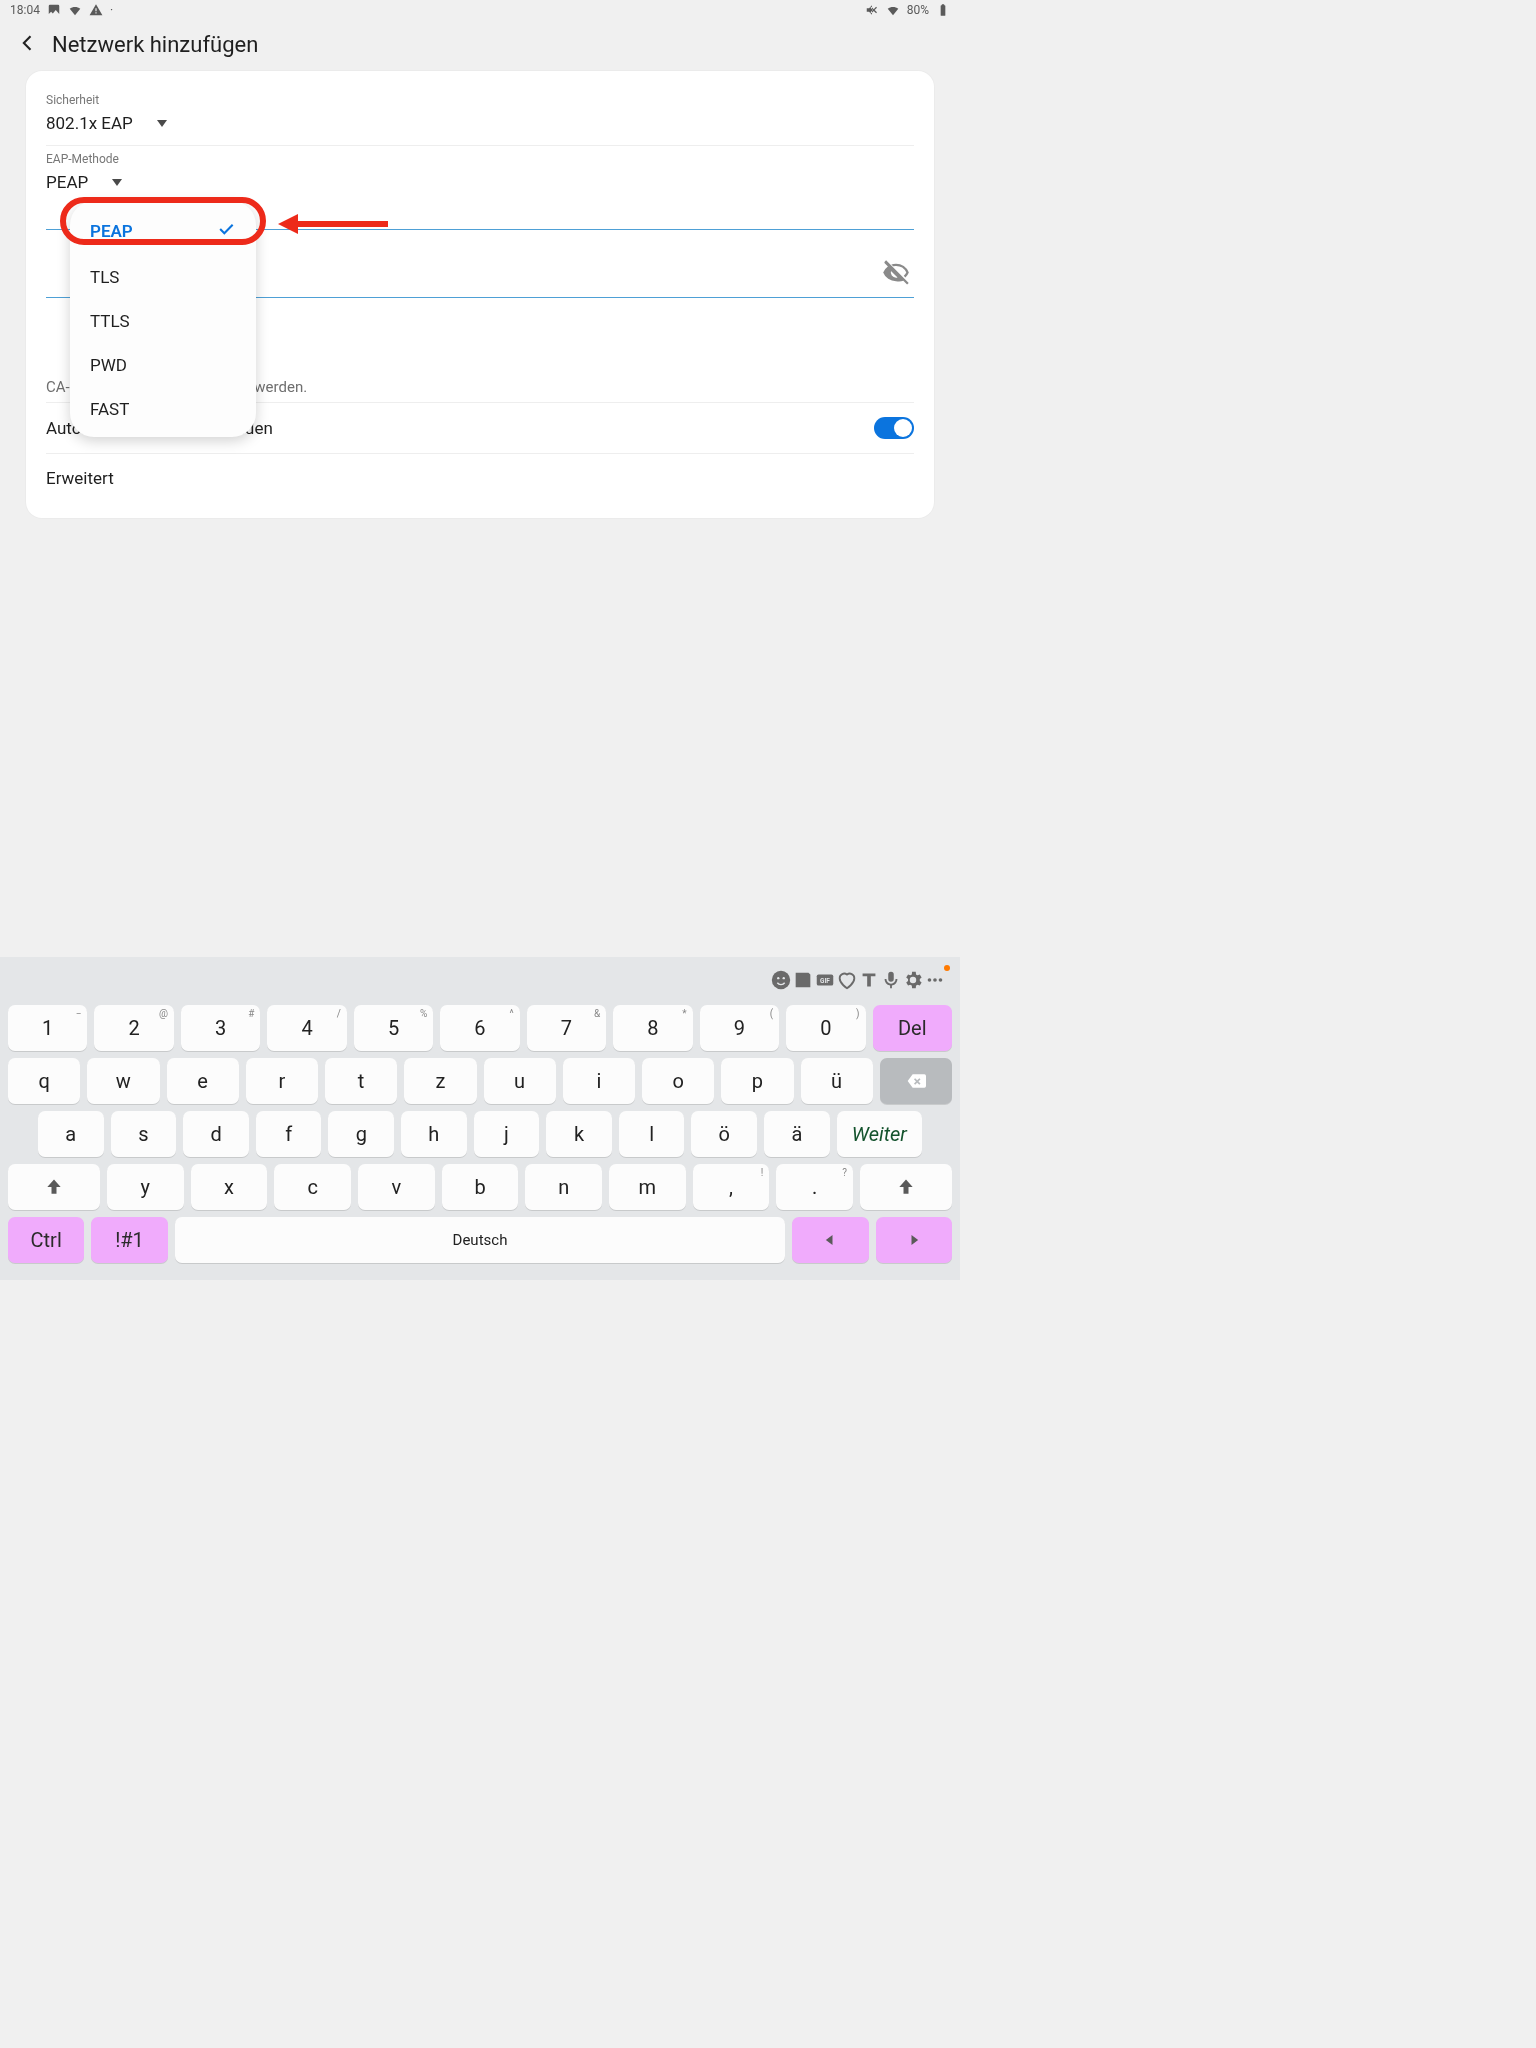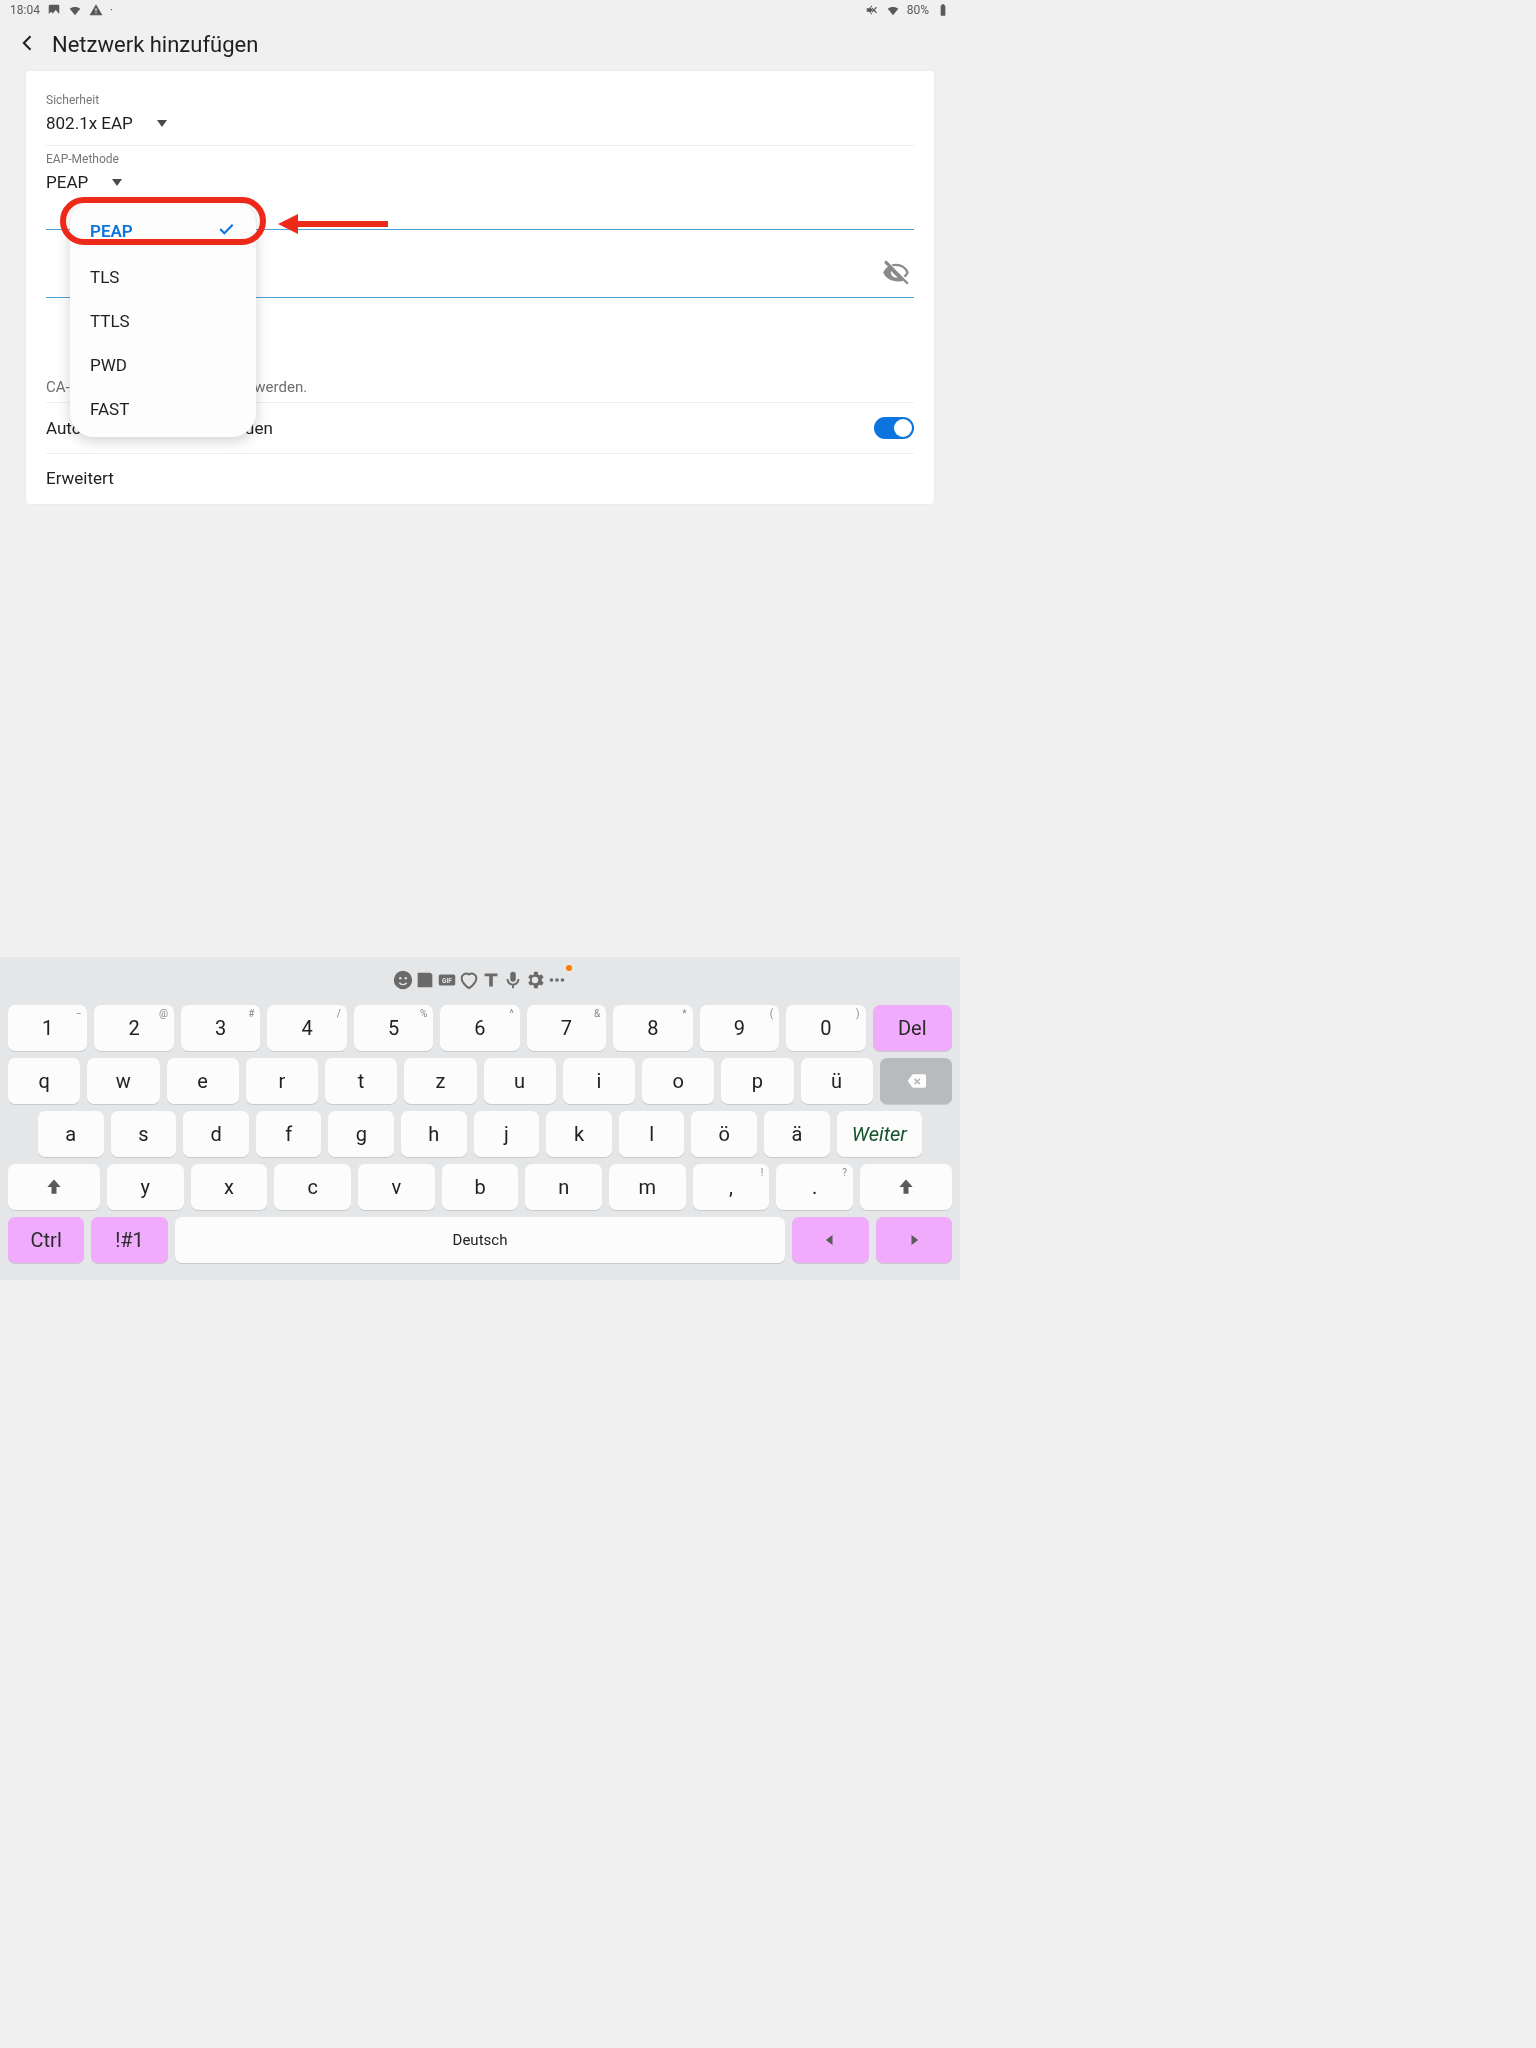--- a/index.html
+++ b/index.html
@@ -25,22 +25,22 @@
     display:flex; align-items:center; gap:14px;
     padding:10px 18px 14px 18px;
   }
   .app-header .back svg{ width:20px; height:20px; stroke:#222; fill:none; stroke-width:2.5;}
   .app-header .title { font-size:22px; color:#1f1f1f; }
 
   
   .card {
     background:#fff;
     margin:0 26px;
-    border-radius:4px;
-    padding:16px 20px 2px 20px;
+    border-radius:16px;
+    padding:16px 20px 16px 20px;
     box-shadow:0 0 0 1px rgba(0,0,0,.02);
   }
   .section { padding:6px 0 12px 0; border-bottom:1px solid #eee; }
   .section:last-child{border-bottom:none;}
   .label { font-size:12px; color:#777; margin-bottom:6px;}
   .value-row { display:flex; align-items:center; gap:24px; font-size:17px; color:#1f1f1f; }
   .caret { width:0; height:0; border-left:5px solid transparent; border-right:5px solid transparent; border-top:7px solid #4a4a4a; display:inline-block; }
 
   .input-underline { height:32px; border-bottom:1.5px solid #4ea0d6; position:relative; }
   .input-underline.second { margin-top:36px; }
@@ -93,21 +93,21 @@
     z-index:25; pointer-events:none;
   }
 
   
   .keyboard{
     position:absolute; left:0; bottom:0; width:100%;
     background:#e4e6e8;
     padding:8px 8px 10px 8px;
   }
   .kb-toolbar{
-    display:flex; justify-content:center; align-items:center;
+    display:flex; justify-content:flex-end; align-items:center;
     padding:4px 6px 10px 6px;
   }
   .kb-toolbar .ticon svg{ width:22px; height:22px; fill:#6a6a6a;}
   .kb-toolbar .dots{ position:relative;}
   .kb-toolbar .dots .notif{
     position:absolute; top:-4px; right:-4px; width:6px; height:6px; background:#ff7a00; border-radius:50%;
   }
 
   .krow{ display:flex; gap:7px; margin-bottom:7px; }
   .key{

